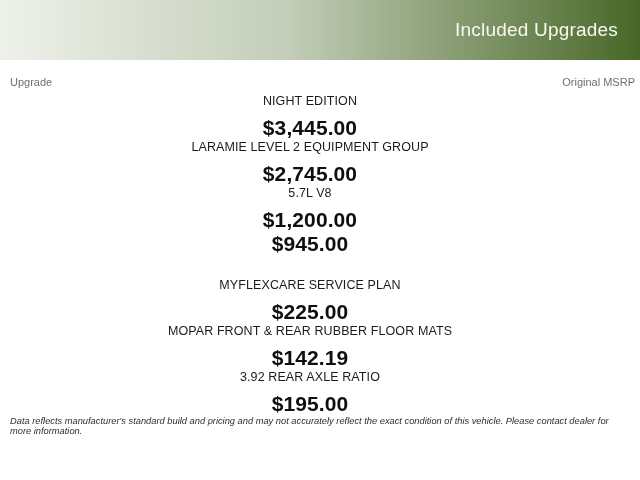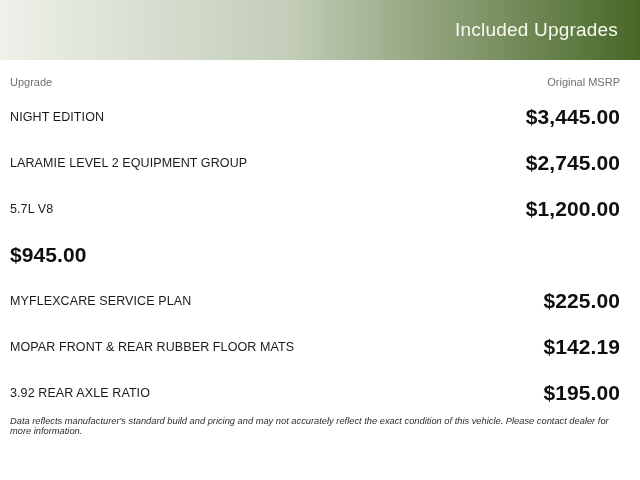--- a/index.html
+++ b/index.html
@@ -23,31 +23,32 @@
     font-size: 19px;
     font-weight: 400;
     letter-spacing: 0.2px;
   }
   .table-head {
     margin-top: 12px;
     height: 20px;
     display: flex;
     align-items: center;
     justify-content: space-between;
-    padding: 0 20px 0 10px;
+    padding: 0 5px 0 10px;
     color: #6f6f6f;
     font-size: 11px;
   }
   .rows { margin-top: 2px; }
   .row {
     height: 46px;
     display: flex;
     align-items: center;
     justify-content: space-between;
-    padding: 0 20px 0 10px;
+    padding: 0 20px 0 0;
+    flex-direction: column;
   }
   .row-name {
     font-size: 12.5px;
     color: #1b1b1b;
     letter-spacing: 0.1px;
   }
   .row-price {
     font-size: 21px;
     font-weight: 700;
     color: #0f0f0f;

